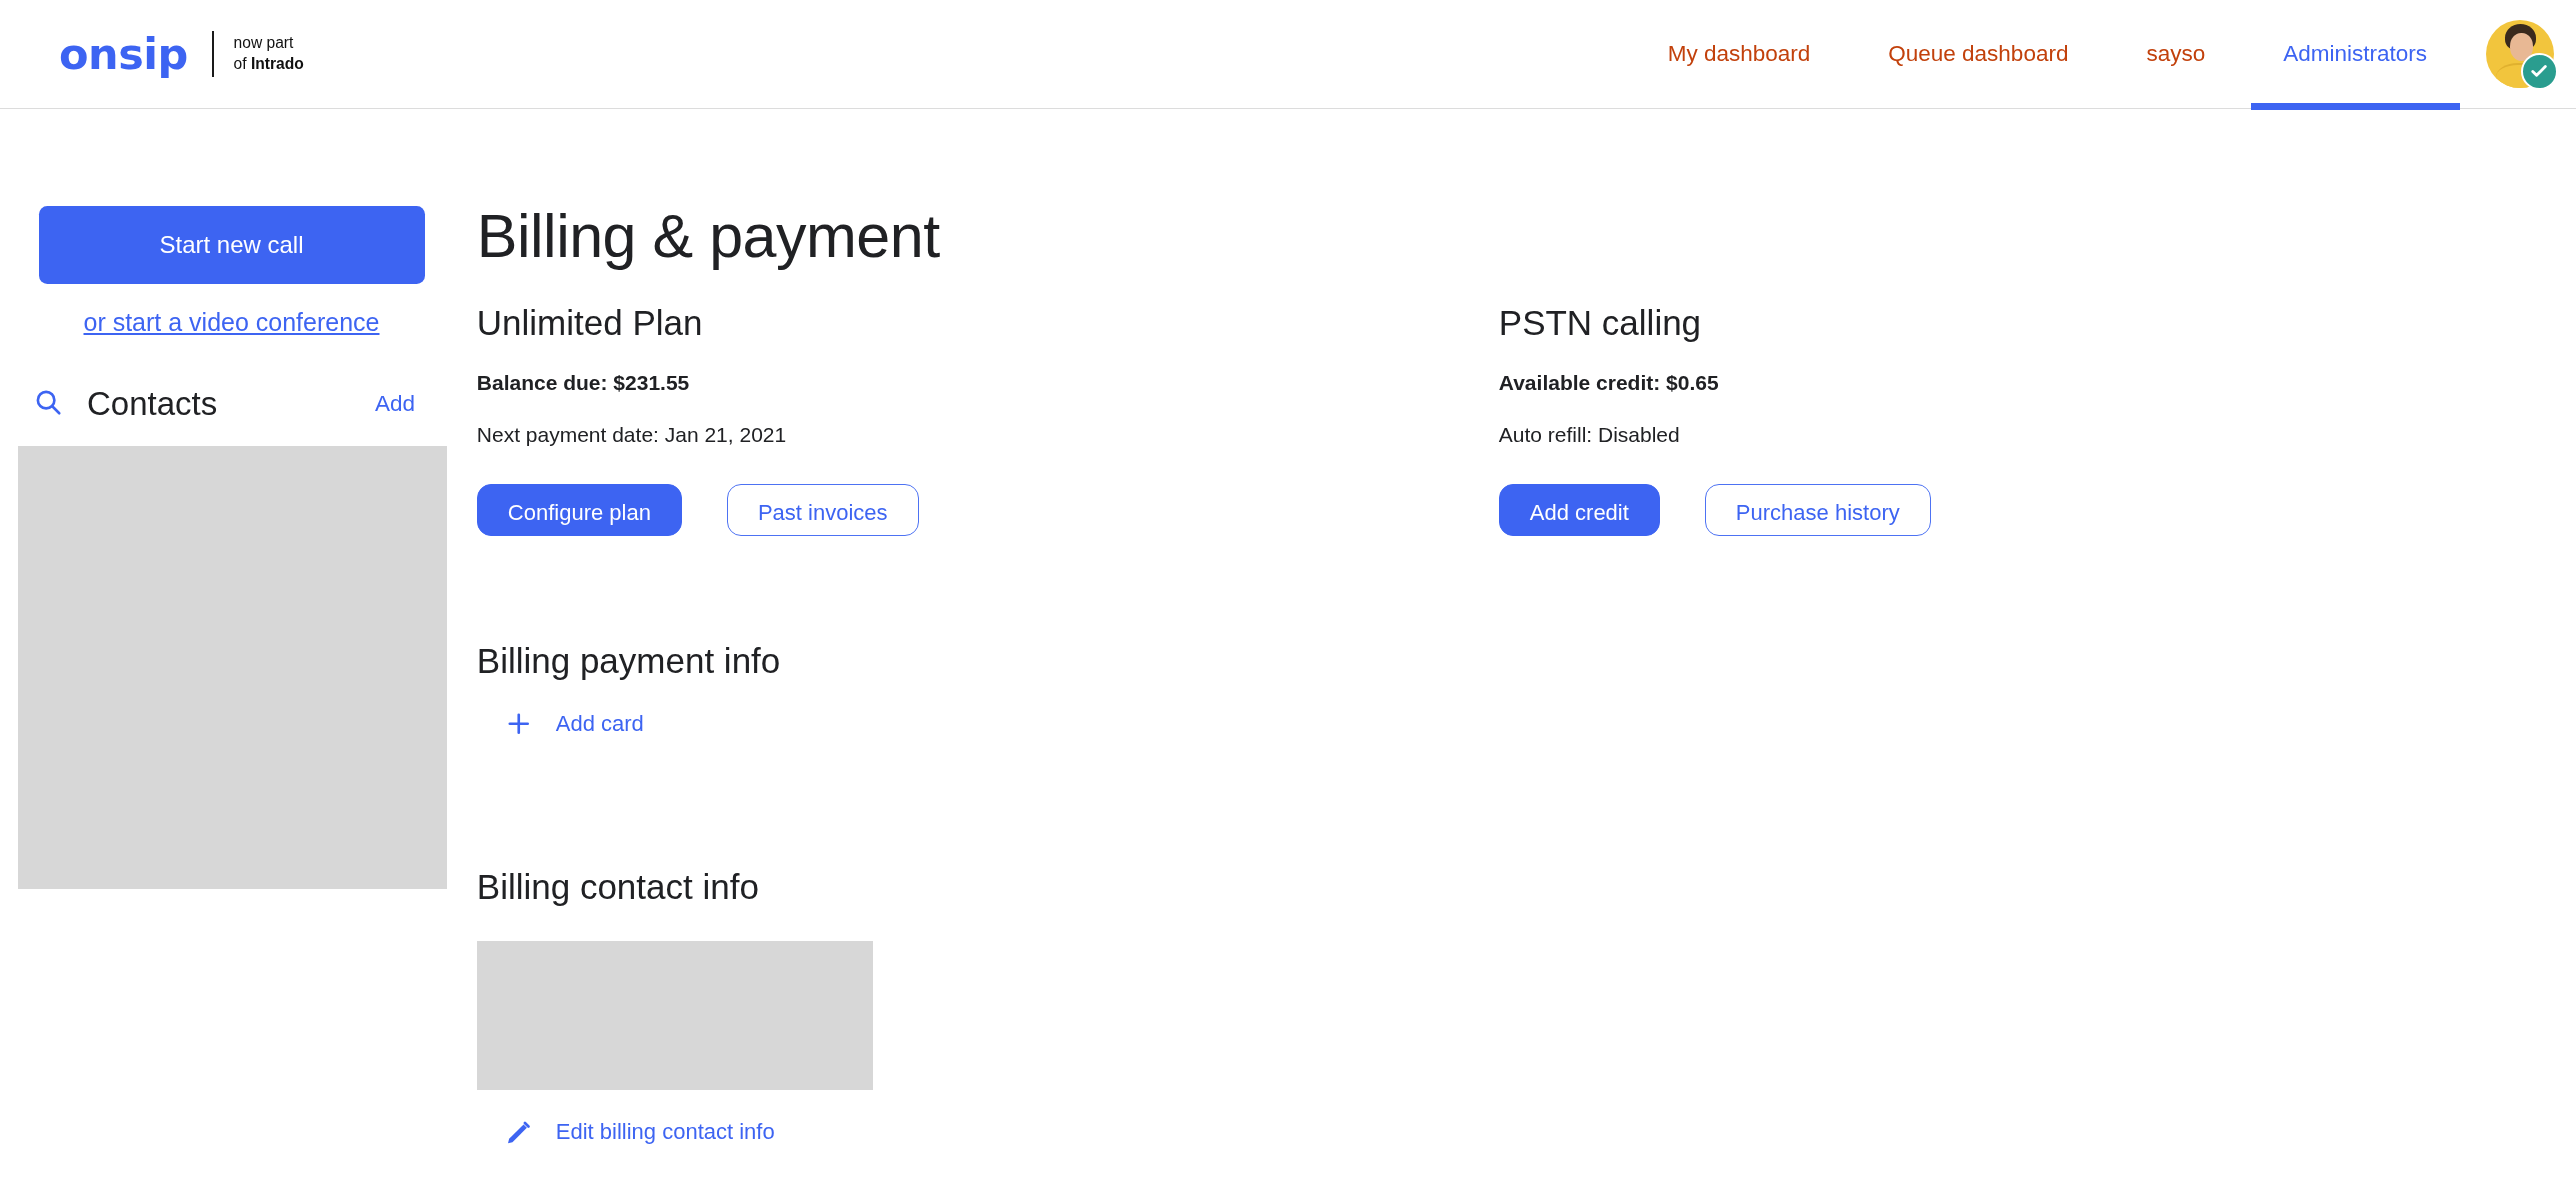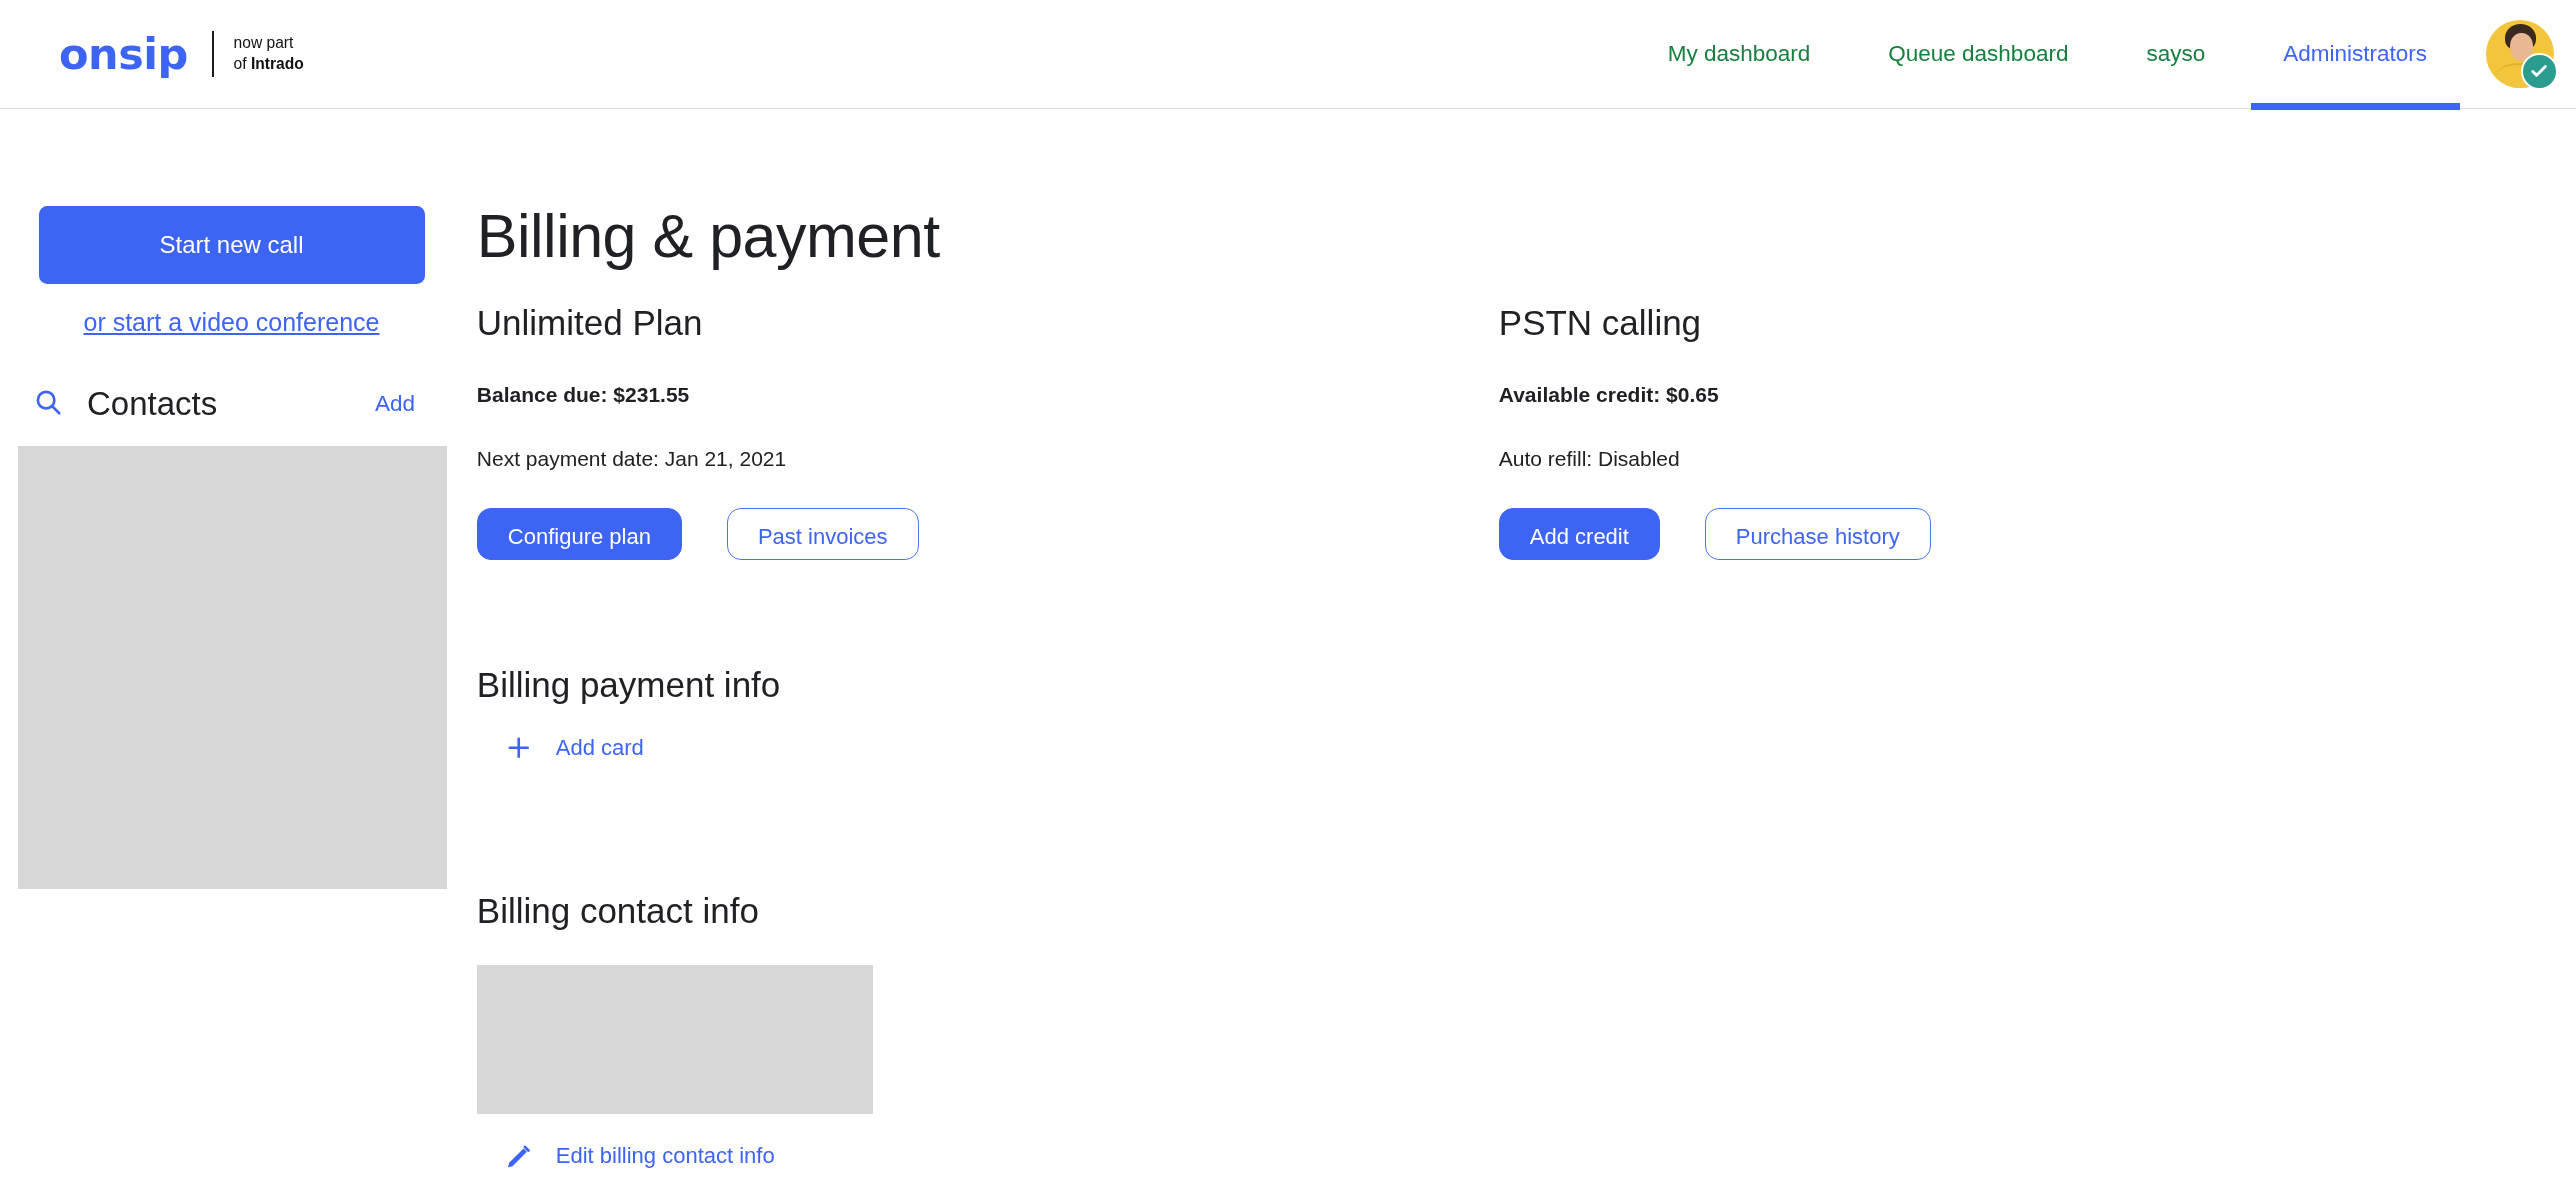--- a/index.html
+++ b/index.html
@@ -60,21 +60,21 @@
     align-items: stretch;
     height: 100%;
   }
   .nav-item {
     position: relative;
     display: flex;
     align-items: center;
     justify-content: center;
     padding: 0 39px;
     font-size: 22.5px;
-    color: #15803d;
+    color: #c2410c;
     cursor: pointer;
     white-space: nowrap;
     height: 100%;
   }
   .nav-item.active { color: #3D64F2; }
   .nav-item.active::after {
     content: "";
     position: absolute;
     left: 6.4px;
     right: 6.4px;
@@ -228,21 +228,21 @@
   .section-h {
     font-size: 35px;
     font-weight: 400;
     color: #202124;
     margin: 0;
     line-height: 1.15;
   }
   .meta-line {
     font-size: 21px;
     color: #202124;
-    margin-top: 39px;
+    margin-top: 27px;
     line-height: 1.2;
   }
   .meta-line.bold { font-weight: 700; }
 
   .btn-row {
     display: flex;
     align-items: center;
     margin-top: 36px;
   }
   .btn {

